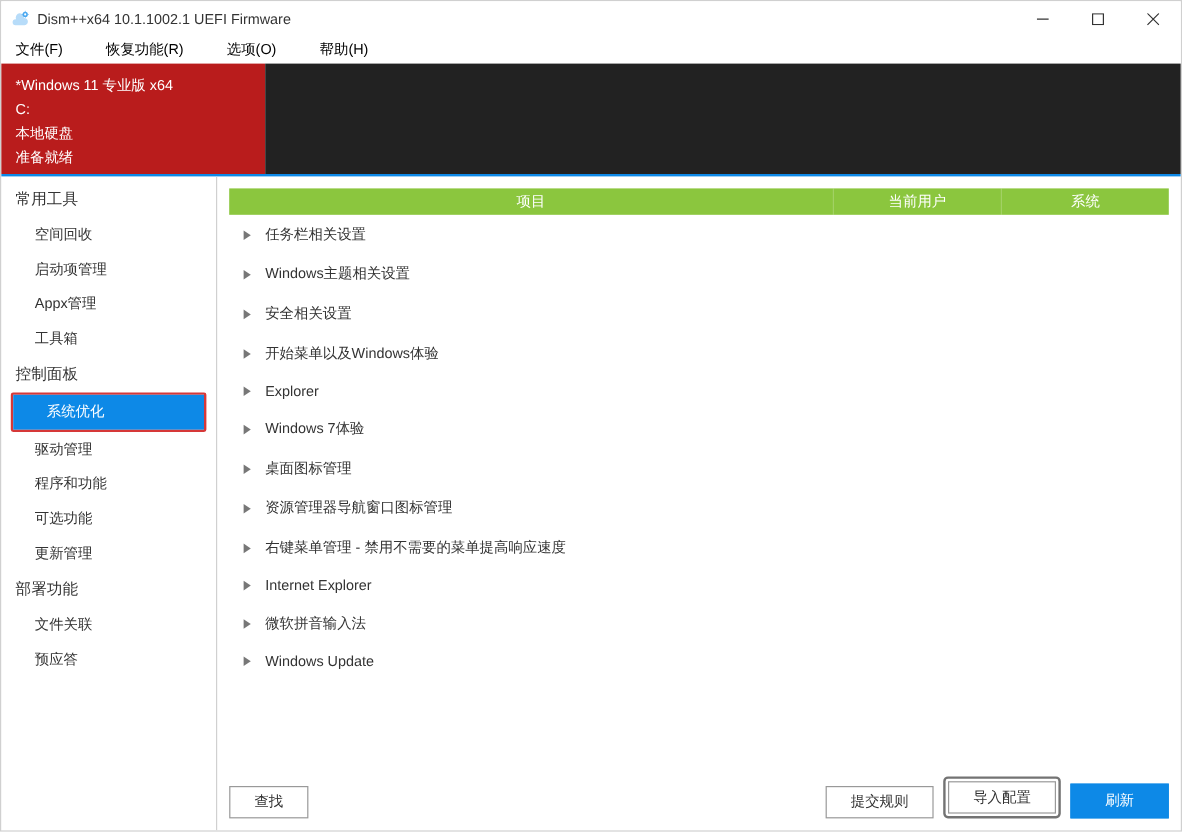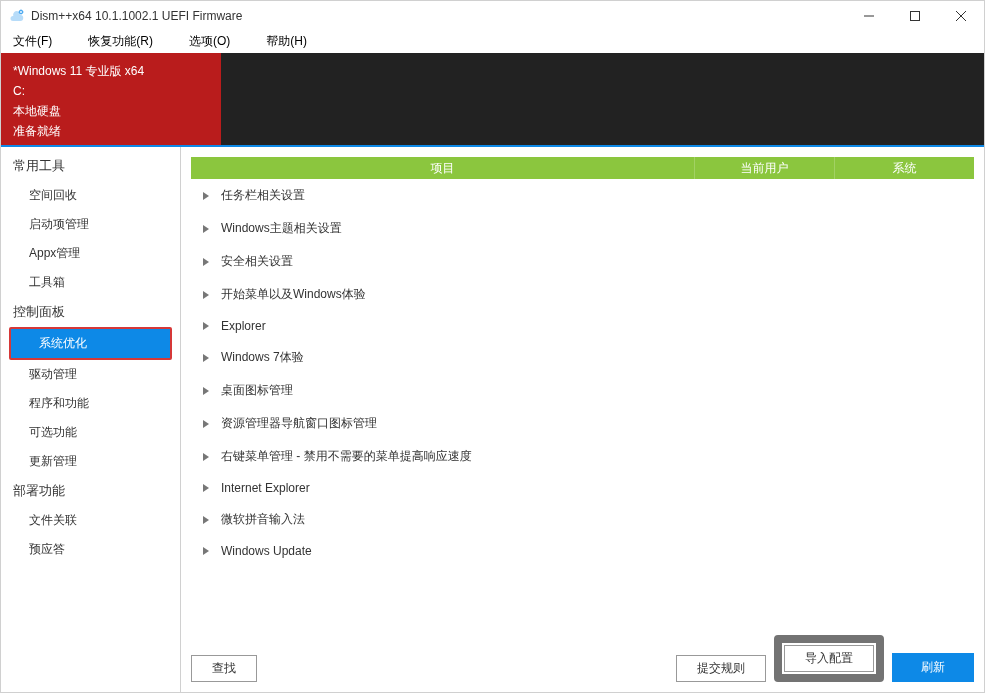--- a/index.html
+++ b/index.html
@@ -35,21 +35,21 @@
     .tab-fixed { width: 140px; display: flex; align-items: center; justify-content: center; color: #fff; font-size: 12px; border-left: 1px solid rgba(255,255,255,0.2); }
     
     .tree-wrap { flex: 1; overflow-y: scroll; overflow-x: hidden; border-bottom: 1px solid transparent; }
     .tree-item { display: flex; align-items: center; padding: 8px 10px; cursor: pointer; color: #333; }
     .triangle { width: 10px; height: 10px; margin-right: 10px; color: #777; }
     
     .footer { display: flex; padding: 6px 0 0 0; gap: 8px; align-items: flex-end; }
     .footer-spacer { flex: 1; }
     .btn { border: 1px solid #999; background: #fff; padding: 4px 20px; cursor: pointer; color: #333; font-size: 12px; }
     .btn.primary { background: #0d89e7; color: #fff; border-color: #0d89e7; padding: 5px 28px; }
-    .btn-hilite { border: 8px solid #737373; border-radius: 4px; padding: 2px; }
+    .btn-hilite { border: 2px solid #737373; border-radius: 4px; padding: 2px; }
     
     ::-webkit-scrollbar { width: 16px; }
     ::-webkit-scrollbar-track { background: #f0f0f0; }
     ::-webkit-scrollbar-thumb { background: #c0c0c0; }
   </style>
 </head>
 <body>
 
 <div class="titlebar">
   <div class="titlebar-left">

